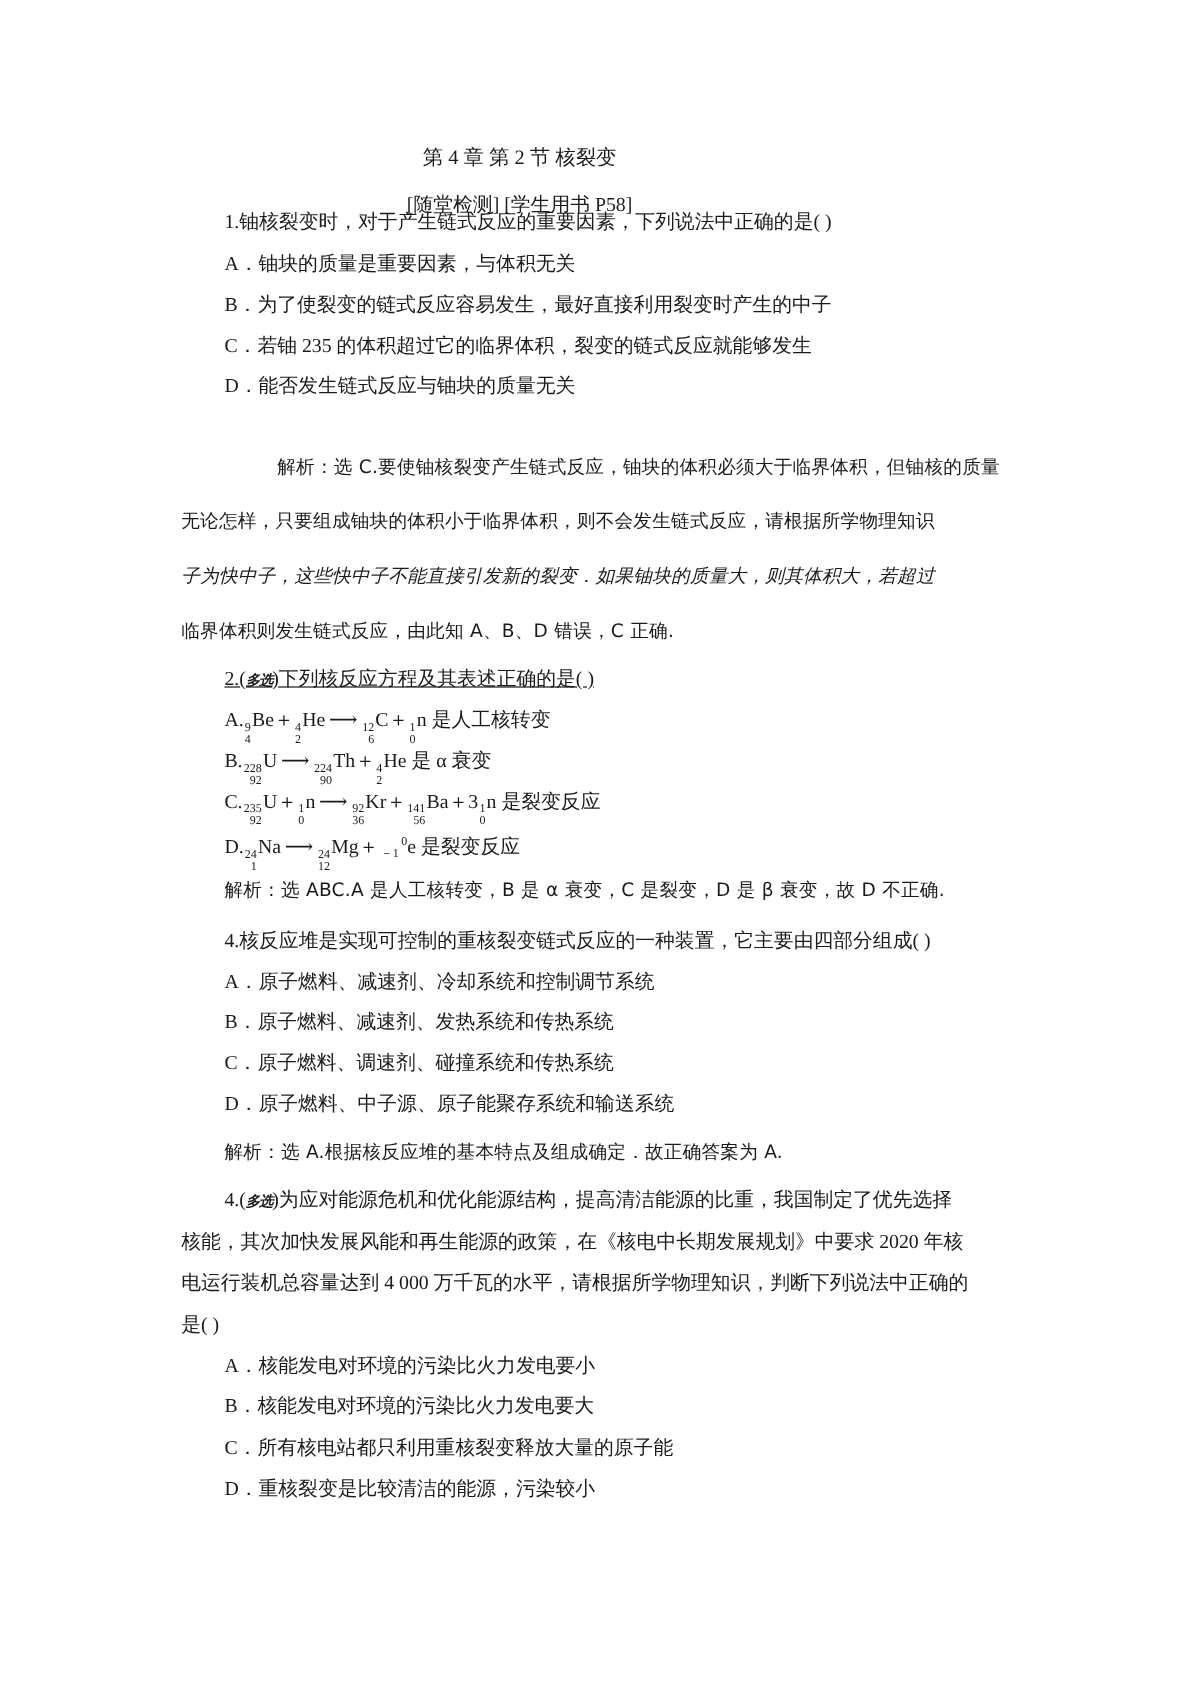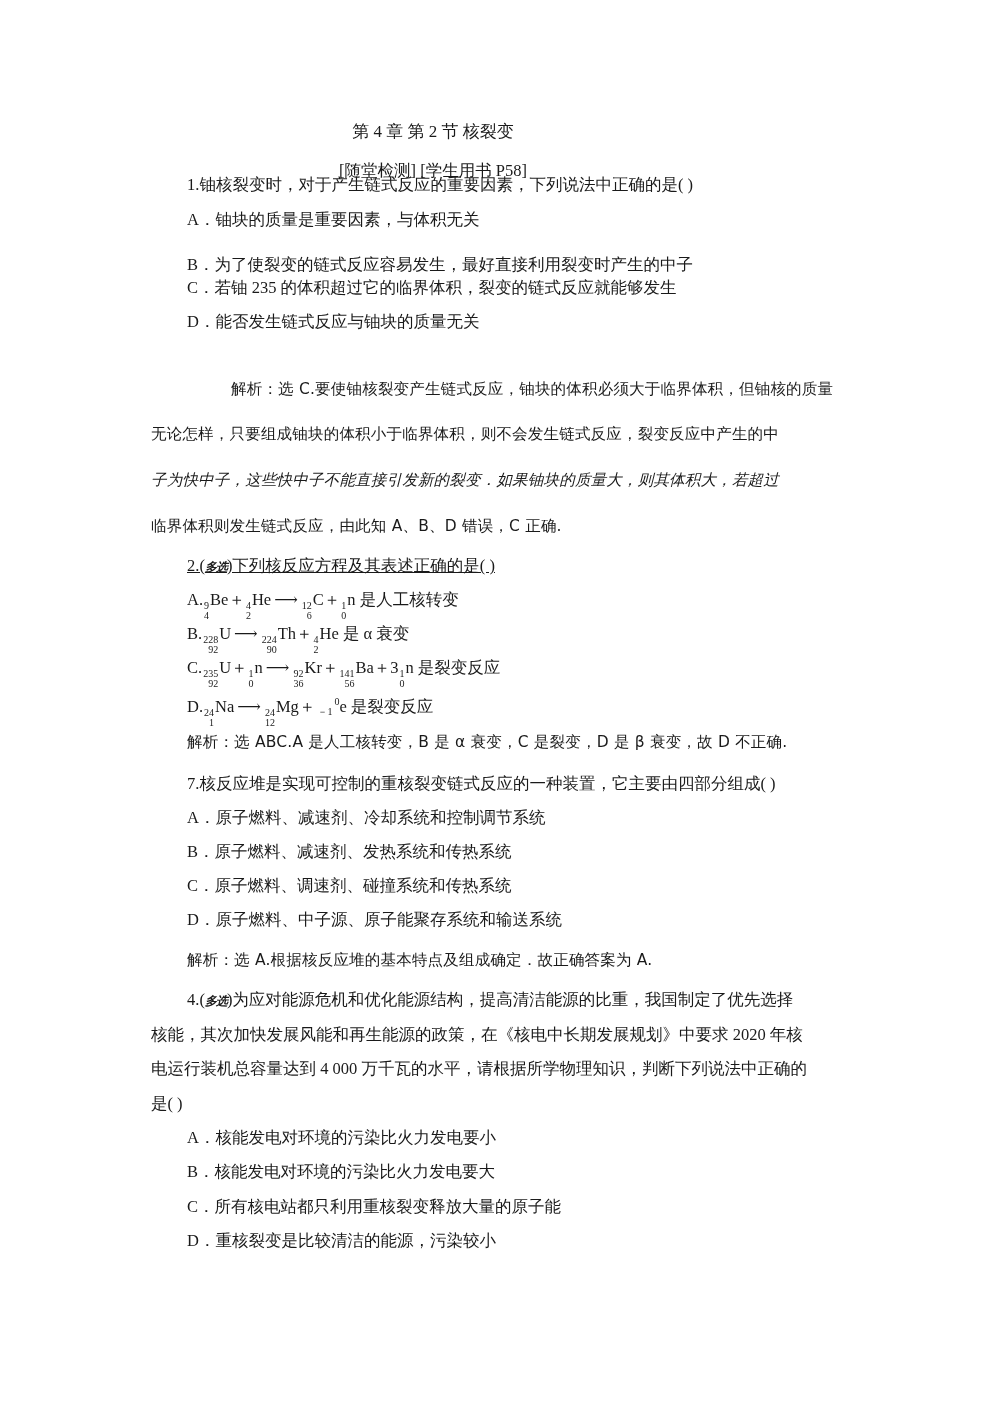--- a/index.html
+++ b/index.html
@@ -25,26 +25,26 @@
   .arrow { display: inline-block; margin: 0 3px; }
 </style>
 </head>
 <body>
 
 <div class="line center title" style="top:121px;">第 4 章  第 2 节    核裂变</div>
 <div class="line center" style="top:160px;">[随堂检测] [学生用书 P58]</div>
 
 <div class="line" style="left:187px; top:174px;">1.铀核裂变时，对于产生链式反应的重要因素，下列说法中正确的是(        )</div>
 <div class="line" style="left:187px; top:209px;">A．铀块的质量是重要因素，与体积无关</div>
-<div class="line" style="left:187px; top:254px;text-align:center;">B．为了使裂变的链式反应容易发生，最好直接利用裂变时产生的中子</div>
+<div class="line" style="left:187px; top:243px;text-align:center;">B．为了使裂变的链式反应容易发生，最好直接利用裂变时产生的中子</div>
 <div class="line" style="left:187px; top:277px;">C．若铀 235 的体积超过它的临界体积，裂变的链式反应就能够发生</div>
 <div class="line" style="left:187px; top:311px;">D．能否发生链式反应与铀块的质量无关</div>
 
 <div class="line sans" style="left:187px; top:378px;margin-left:44px;">解析：选 C.要使铀核裂变产生链式反应，铀块的体积必须大于临界体积，但铀核的质量</div>
-<div class="line sans" style="left:151px; top:423px;">无论怎样，只要组成铀块的体积小于临界体积，则不会发生链式反应，裂变反应中产生的中</div>
+<div class="line sans" style="left:151px; top:423px;">无论怎样，只要组成铀块的体积小于临界体积，则不会发生链式反应，请根据所学物理知识</div>
 <div class="line sans" style="left:151px; top:469px;font-style:italic;">子为快中子，这些快中子不能直接引发新的裂变．如果铀块的质量大，则其体积大，若超过</div>
 <div class="line sans" style="left:151px; top:515px;">临界体积则发生链式反应，由此知 A、B、D 错误，C 正确.</div>
 
 <div class="line" style="left:187px; top:555px;text-decoration:underline;">
   <span>2.(</span><span class="multi">多选</span><span>)下列核反应方程及其表述正确的是(        )</span>
 </div>
 
 <div class="line" style="left:187px; top:589px;"><span>A.</span><span class="nuc"><span class="iso">
         <span>9</span>
         <span>4</span>
@@ -87,21 +87,21 @@
 <div class="line" style="left:187px; top:691px;"><span>D.</span><span class="nuc"><span class="iso">
         <span>24</span>
         <span>1</span>
       </span><span>Na</span></span><span class="arrow">⟶</span><span class="nuc"><span class="iso">
         <span>24</span>
         <span>12</span>
       </span><span>Mg</span></span><span>＋</span><span class="nuc"><span style="font-size: 10px; vertical-align: -3px; margin: 0px 2px;">－1</span><span style="font-size: 10px; vertical-align: 7px;">0</span><span>e</span></span><span> 是裂变反应</span></div>
 
 <div class="line sans" style="left:187px; top:731px;">解析：选 ABC.A 是人工核转变，B 是 α 衰变，C 是裂变，D 是 β 衰变，故 D 不正确.</div>
 
-<div class="line" style="left:187px; top:773px;">7.核反应堆是实现可控制的重核裂变链式反应的一种装置，它主要由四部分组成(        )</div>
+<div class="line" style="left:187px; top:773px;">4.核反应堆是实现可控制的重核裂变链式反应的一种装置，它主要由四部分组成(        )</div>
 <div class="line" style="left:187px; top:807px;">A．原子燃料、减速剂、冷却系统和控制调节系统</div>
 <div class="line" style="left:187px; top:841px;">B．原子燃料、减速剂、发热系统和传热系统</div>
 <div class="line" style="left:187px; top:875px;">C．原子燃料、调速剂、碰撞系统和传热系统</div>
 <div class="line" style="left:187px; top:909px;">D．原子燃料、中子源、原子能聚存系统和输送系统</div>
 <div class="line sans" style="left:187px; top:949px;">解析：选 A.根据核反应堆的基本特点及组成确定．故正确答案为 A.</div>
 
 <div class="line" style="left:187px; top:989px;">
   <span>4.(</span><span class="multi">多选</span><span>)为应对能源危机和优化能源结构，提高清洁能源的比重，我国制定了优先选择</span>
 </div>
 <div class="line" style="left:151px; top:1024px;">核能，其次加快发展风能和再生能源的政策，在《核电中长期发展规划》中要求 2020 年核</div>

